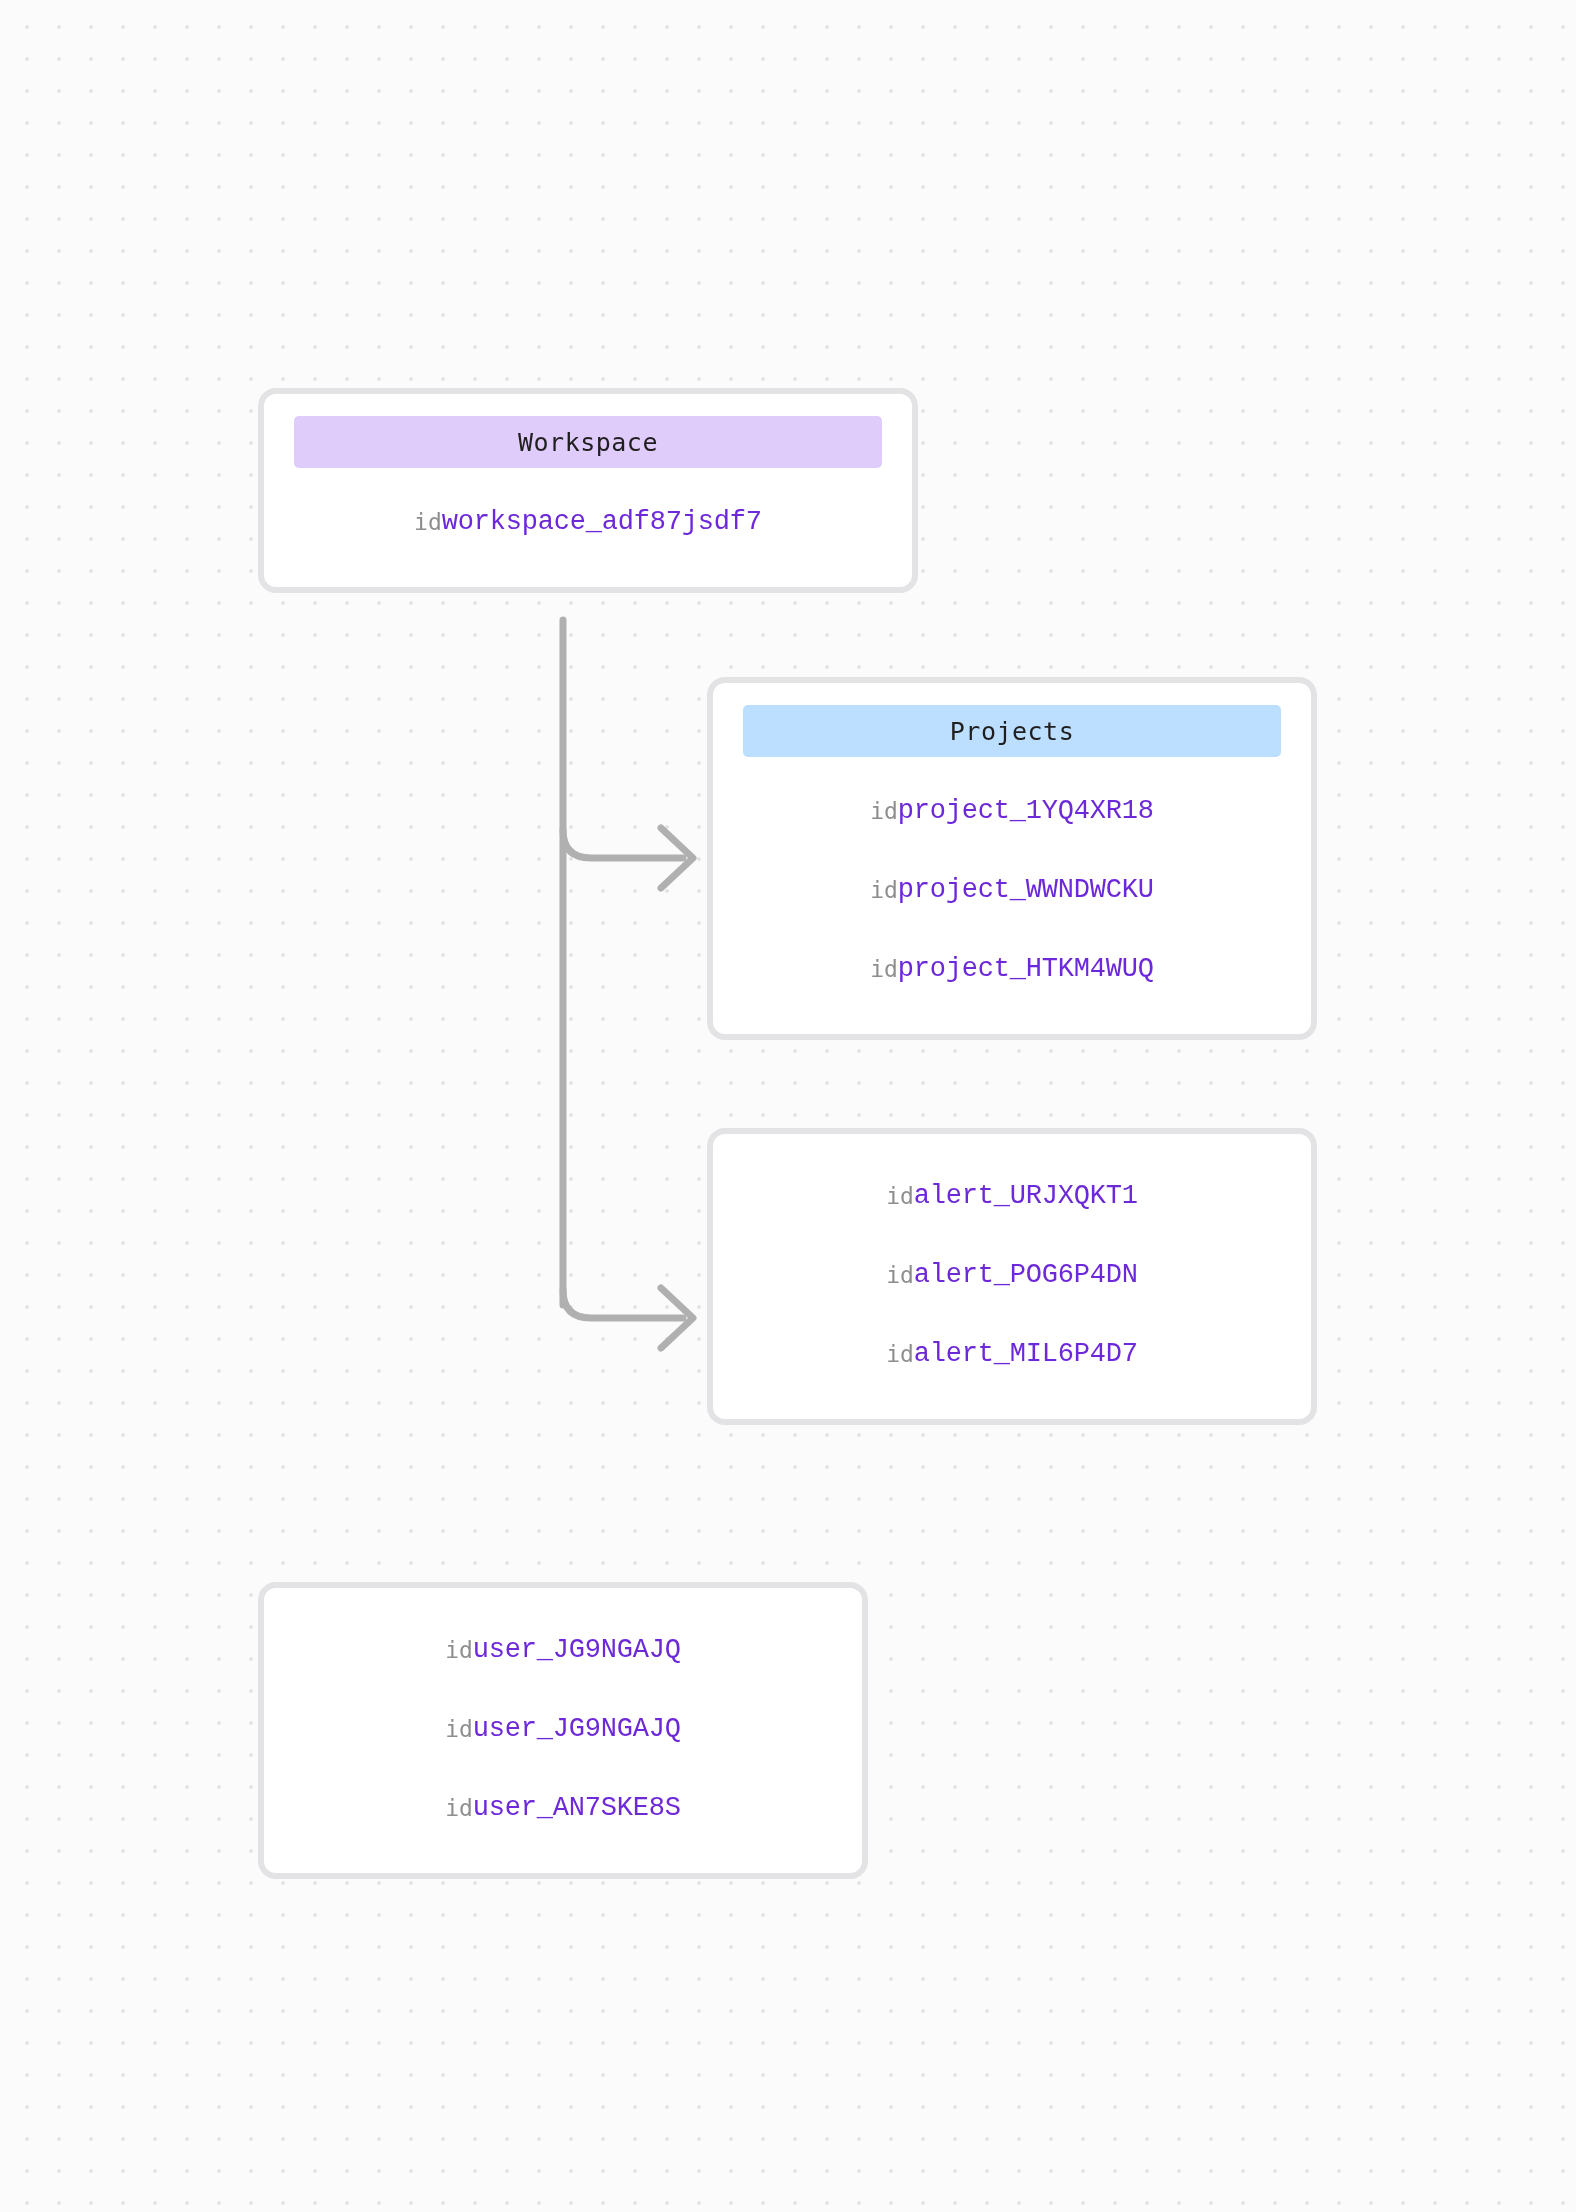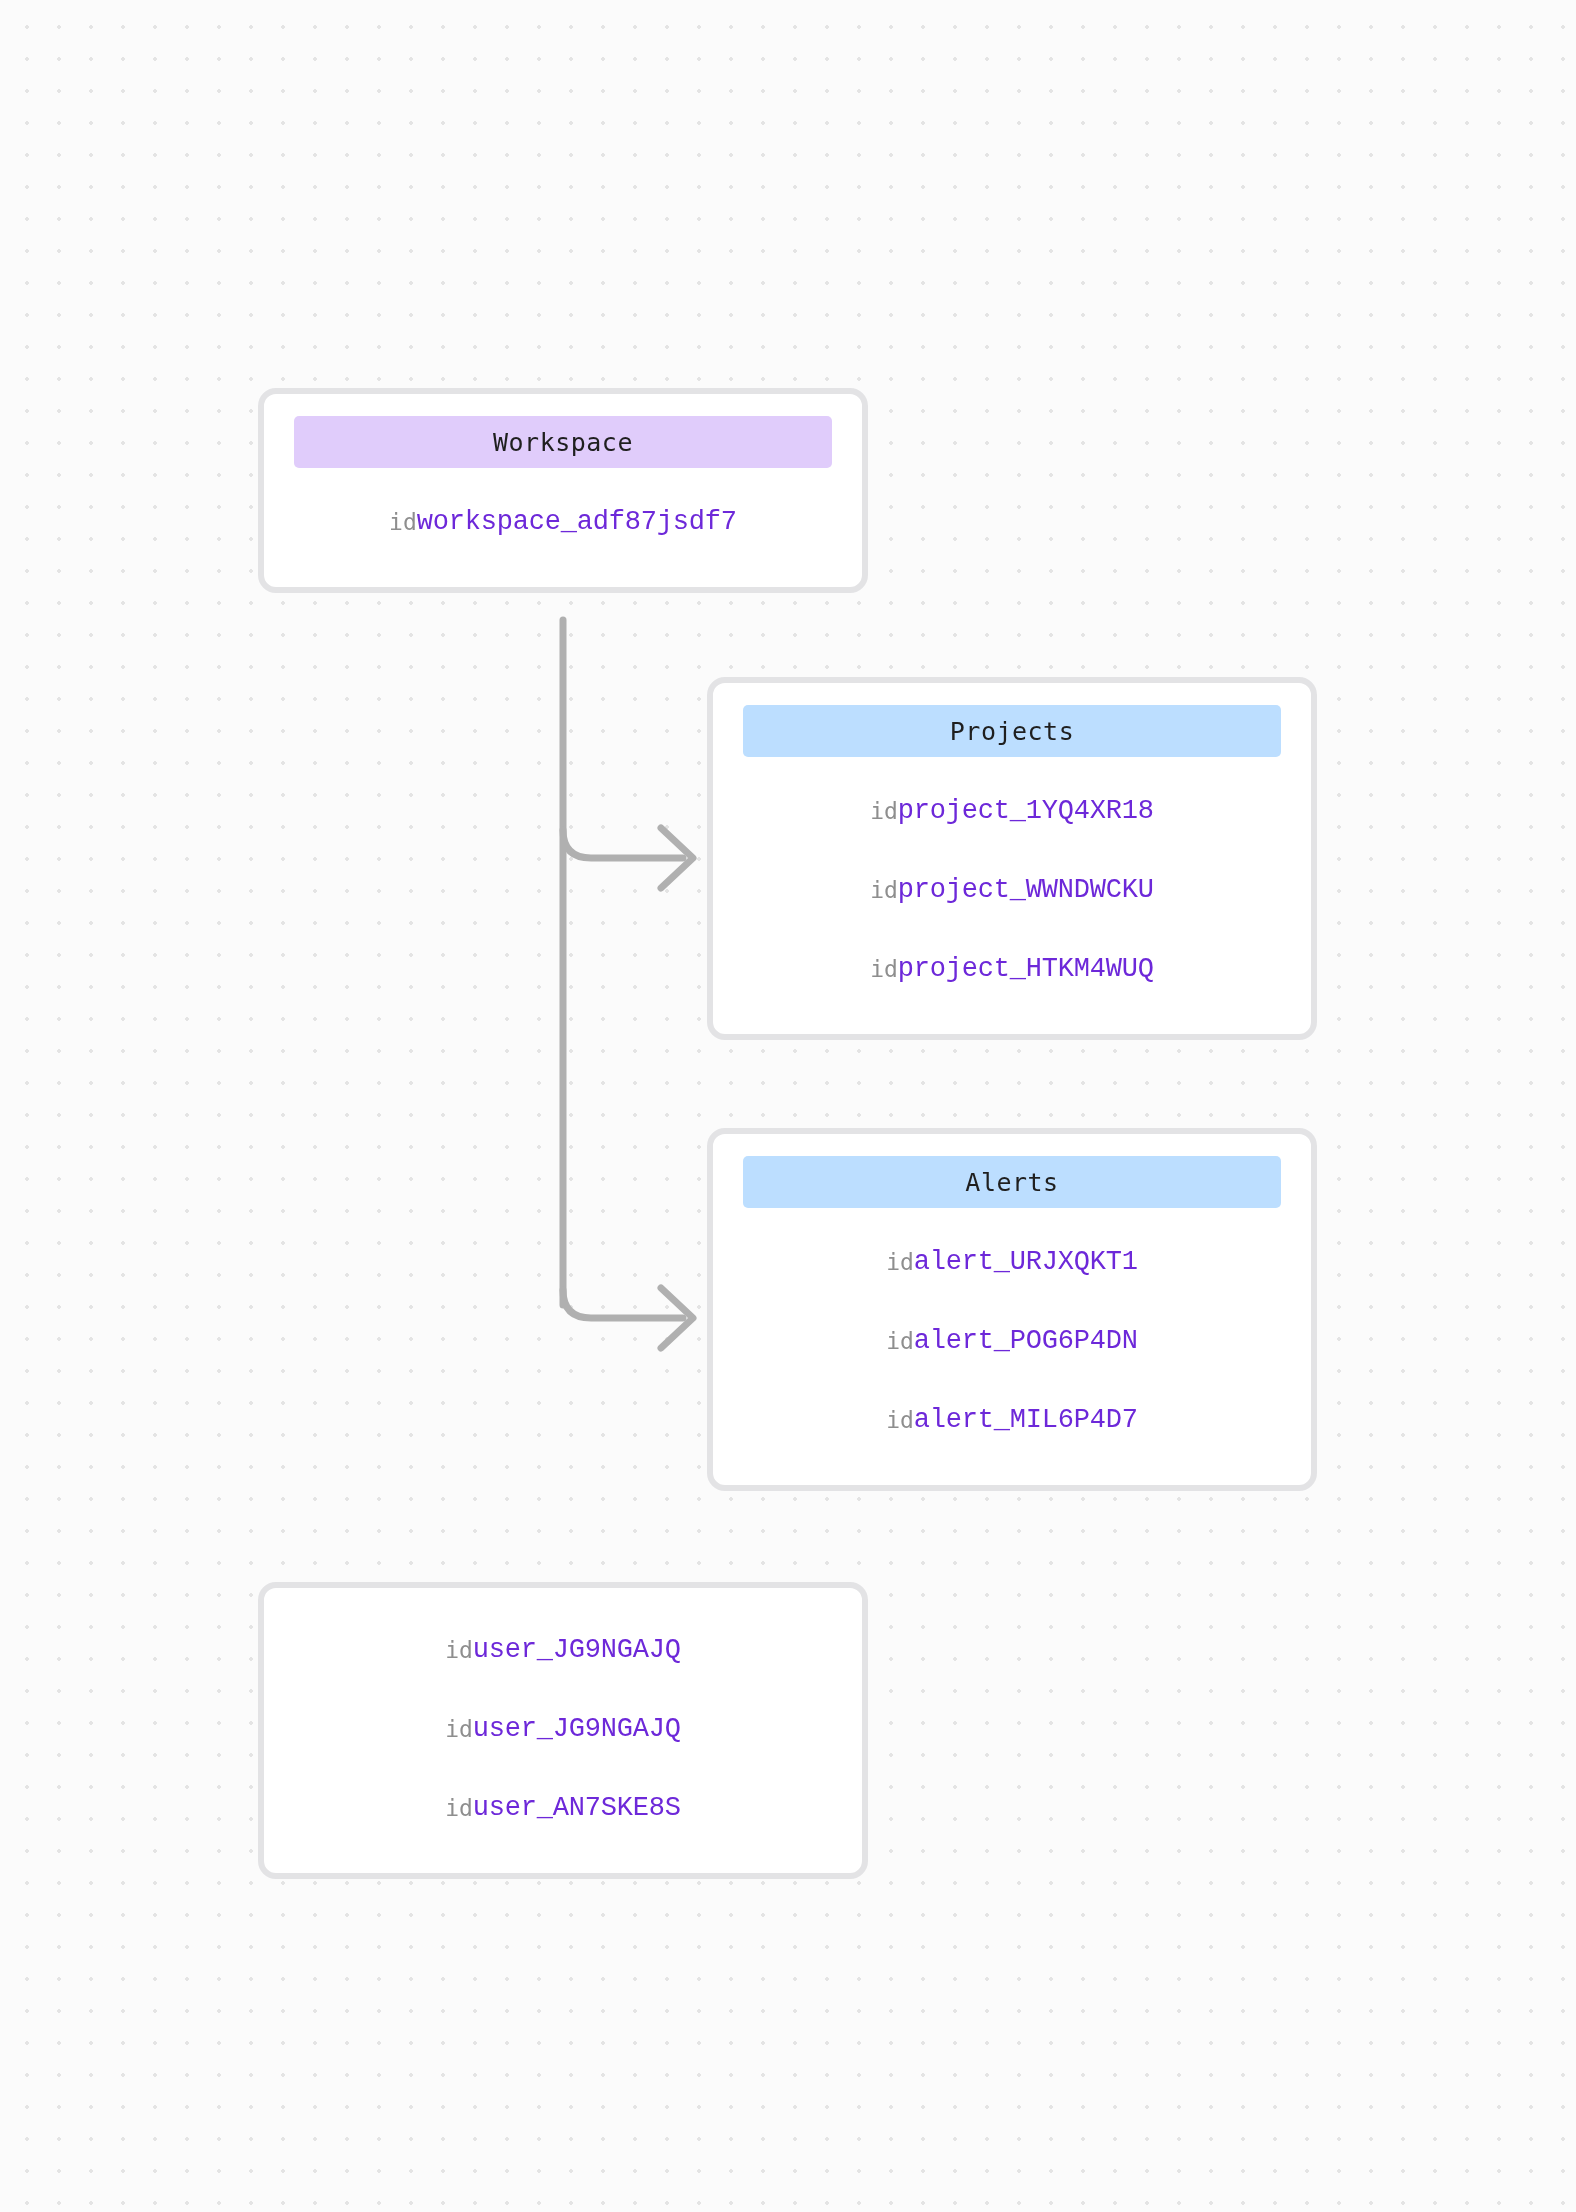--- a/index.html
+++ b/index.html
@@ -94,21 +94,21 @@
   }
   .row-value {
     font-family: Liberation Mono, monospace;
     font-size: 27px;
     color: #6d28d9;
     letter-spacing: -0.2px;
     text-align: right;
   }
 
   
-  #card-workspace { left: 258px; top: 388px; width: 610px; }
+  #card-workspace { left: 258px; top: 388px; width: 660px; }
   #card-projects  { left: 707px; top: 677px; width: 610px; border-radius: 18px; }
   #card-alerts    { left: 707px; top: 1128px; width: 610px; }
   #card-users     { left: 258px; top: 1582px; width: 610px; }
 </style>
 </head>
 <body>
 
 <div id="canvas">
 
   <svg id="connectors" viewBox="0 0 1576 2212" width="1576" height="2212">
@@ -151,23 +151,20 @@
         <span class="row-value">project_WWNDWCKU</span>
       </div>
       <div class="card-row">
         <span class="row-key">id</span>
         <span class="row-value">project_HTKM4WUQ</span>
       </div>
     </div>
   </div>
 
   <div class="card" id="card-alerts">
-    <div class="card-header" style="background:#bcdeff">
-      <span class="card-header-label">Alerts</span>
-    </div>
     <div class="card-rows">
       <div class="card-row">
         <span class="row-key">id</span>
         <span class="row-value">alert_URJXQKT1</span>
       </div>
       <div class="card-row">
         <span class="row-key">id</span>
         <span class="row-value">alert_POG6P4DN</span>
       </div>
       <div class="card-row">

